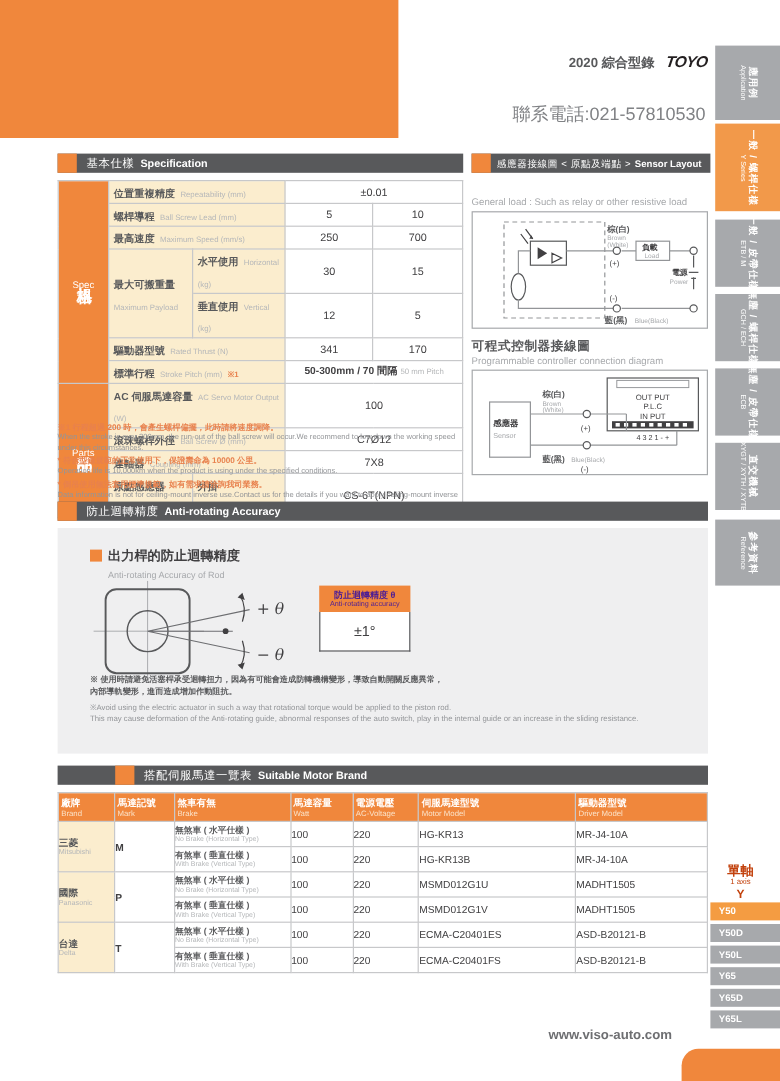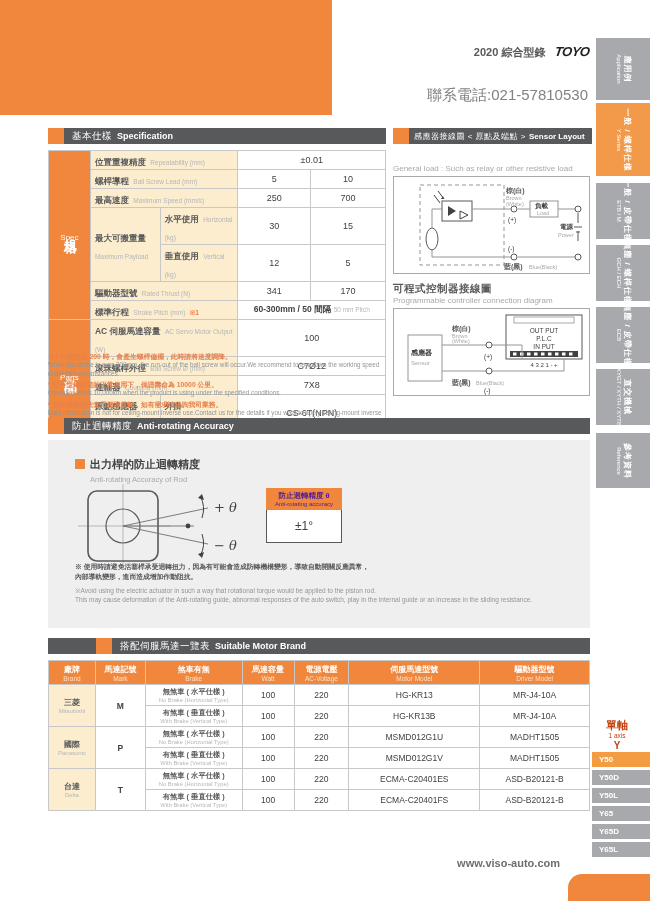--- a/index.html
+++ b/index.html
@@ -62,21 +62,21 @@
   .acc-box { position:absolute; left:218px; top:48px; width:76px; }
   .acc-head { background:#F0873C; color:#4c1d95; text-align:center; padding:3px 0; }
   .acc-head .az { display:block; font-size:7.5px; font-weight:bold; }
   .acc-head .ae { display:block; font-size:6px; }
   .acc-val { background:#fff; border:1px solid #58595B; border-top:none; text-align:center; font-size:12px; color:#414042; padding:9px 0; }
   .anti-notes-zh { position:absolute; left:27px; top:122px; font-size:6.8px; font-weight:bold; color:#58595B; line-height:1.4; }
   .anti-notes-en { position:absolute; left:27px; top:146px; font-size:6.5px; color:#939598; line-height:1.45; }
 
   
   .motor-table { position:absolute; left:48px; top:660px; width:542px; border-collapse:collapse; border:1px solid #87898C; }
-  .motor-table th, .motor-table td { border:1px solid #C7C8CA; text-align:center; }
+  .motor-table th, .motor-table td { border:1px solid #C7C8CA; text-align:left; }
   .motor-table th { background:#F0873C; color:#fff; height:24px; padding:1px 2px; }
   .mh-zh { display:block; font-size:8px; font-weight:bold; }
   .mh-en { display:block; font-size:6.5px; font-weight:normal; color:#FBE3C9; }
   .motor-table td { height:21px; background:#fff; font-size:8.5px; color:#414042; }
   .motor-table td.brandc { background:#FBEDCE; }
   .bz { display:block; font-size:8px; font-weight:bold; color:#58595B; }
   .be { display:block; font-size:6px; color:#B5B7B9; }
   .markc { background:#FBEDCE; font-weight:bold; color:#58595B; }
   .brz { display:block; font-size:7.3px; font-weight:bold; color:#58595B; }
   .bre { display:block; font-size:5.8px; color:#B5B7B9; }
@@ -195,21 +195,21 @@
       <td class="val">12</td>
       <td class="val">5</td>
     </tr>
     <tr class="r18">
       <td class="lbl" colspan="2"><span class="lz">驅動器型號</span> <span class="le">Rated Thrust (N)</span></td>
       <td class="val">341</td>
       <td class="val">170</td>
     </tr>
     <tr class="r15">
       <td class="lbl" colspan="2"><span class="lz">標準行程</span> <span class="le">Stroke Pitch (mm)</span> <span class="ln">※1</span></td>
-      <td class="val" colspan="2"><b style="font-size:8.5px;">60-300mm / 50 間隔</b> <span class="vs">50 mm Pitch</span></td>
+      <td class="val" colspan="2"><b style="font-size:8.5px;">50-300mm / 70 間隔</b> <span class="vs">50 mm Pitch</span></td>
     </tr>
     <tr class="r17">
       <td class="band" rowspan="4">
             <span class="band-zh">部品</span>
             <span class="band-en">Parts</span>
           </td>
       <td class="lbl" colspan="2"><span class="lz">AC 伺服馬達容量</span> <span class="le">AC Servo Motor Output (W)</span></td>
       <td class="val" colspan="2">100</td>
     </tr>
     <tr class="r17">

